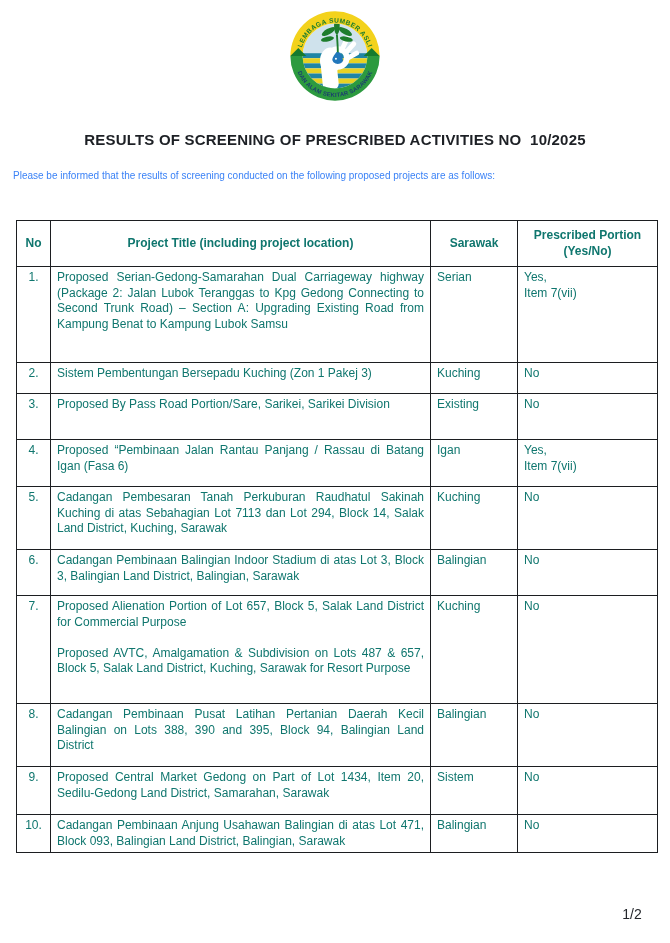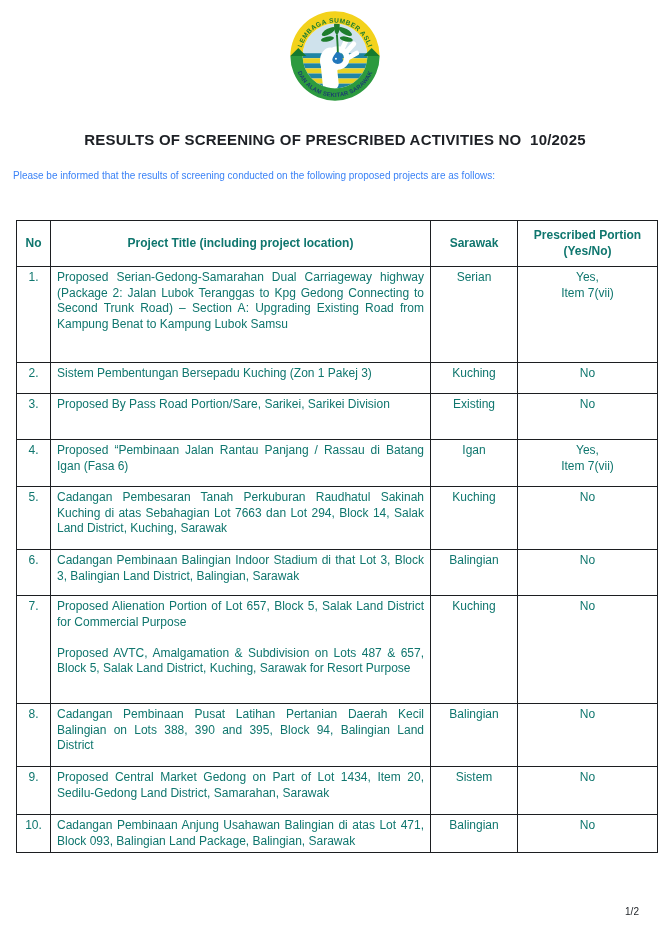--- a/index.html
+++ b/index.html
@@ -31,38 +31,38 @@
     border:1.5px solid #1c1e21;overflow:hidden;
   }
   table.screening th{
     vertical-align:middle;text-align:center;font-weight:bold;
     white-space:pre-line;padding:3px 4px;
   }
   table.screening thead tr{height:46px;}
   table.screening td{vertical-align:top;padding:3px 6px;}
   td.c-no{text-align:center;padding-left:2px;padding-right:2px;}
   td.c-title{text-align:justify;white-space:pre-line;}
-  td.c-loc{text-align:center;}
-  td.c-act{text-align:center;white-space:pre-line;}
+  td.c-loc{}
+  td.c-act{white-space:pre-line;}
 
   tbody tr:nth-child(1){height:96px;}
   tbody tr:nth-child(2){height:31px;}
   tbody tr:nth-child(3){height:46px;}
   tbody tr:nth-child(4){height:47px;}
   tbody tr:nth-child(5){height:63px;}
   tbody tr:nth-child(6){height:46px;}
   tbody tr:nth-child(7){height:108px;}
   tbody tr:nth-child(8){height:63px;}
   tbody tr:nth-child(9){height:48px;}
   tbody tr:nth-child(10){height:33px;}
   tbody tr:nth-child(11){height:46px;}
 
   .page-number{
     position:absolute;left:610px;top:906px;width:44px;
-    font-size:10px;color:#24272c;text-align:center;
+    font-size:14px;color:#24272c;text-align:center;
   }
 </style>
 </head>
 <body>
 
 <div class="page">
 
   <div class="logo-wrap">
     <svg viewBox="0 0 100 100" width="94" height="94">
       <defs>
@@ -162,27 +162,27 @@
       </tr>
       <tr>
         <td class="c-no">4.</td>
         <td class="c-title">Proposed “Pembinaan Jalan Rantau Panjang / Rassau di Batang Igan (Fasa 6)</td>
         <td class="c-loc">Igan</td>
         <td class="c-act">Yes,
 Item 7(vii)</td>
       </tr>
       <tr>
         <td class="c-no">5.</td>
-        <td class="c-title">Cadangan Pembesaran Tanah Perkuburan Raudhatul Sakinah Kuching di atas Sebahagian Lot 7663 dan Lot 294, Block 14, Salak Land District, Kuching, Sarawak</td>
+        <td class="c-title">Cadangan Pembesaran Tanah Perkuburan Raudhatul Sakinah Kuching di atas Sebahagian Lot 7113 dan Lot 294, Block 14, Salak Land District, Kuching, Sarawak</td>
         <td class="c-loc">Kuching</td>
         <td class="c-act">No</td>
       </tr>
       <tr>
         <td class="c-no">6.</td>
-        <td class="c-title">Cadangan Pembinaan Balingian Indoor Stadium di that Lot 3, Block 3, Balingian Land District, Balingian, Sarawak</td>
+        <td class="c-title">Cadangan Pembinaan Balingian Indoor Stadium di atas Lot 3, Block 3, Balingian Land District, Balingian, Sarawak</td>
         <td class="c-loc">Balingian</td>
         <td class="c-act">No</td>
       </tr>
       <tr>
         <td class="c-no">7.</td>
         <td class="c-title">Proposed Alienation Portion of Lot 657, Block 5, Salak Land District for Commercial Purpose
 
 Proposed AVTC, Amalgamation &amp; Subdivision on Lots 487 &amp; 657, Block 5, Salak Land District, Kuching, Sarawak for Resort Purpose</td>
         <td class="c-loc">Kuching</td>
         <td class="c-act">No</td>
@@ -194,21 +194,21 @@
         <td class="c-act">No</td>
       </tr>
       <tr>
         <td class="c-no">9.</td>
         <td class="c-title">Proposed Central Market Gedong on Part of Lot 1434, Item 20, Sedilu-Gedong Land District, Samarahan, Sarawak</td>
         <td class="c-loc">Sistem</td>
         <td class="c-act">No</td>
       </tr>
       <tr>
         <td class="c-no">10.</td>
-        <td class="c-title">Cadangan Pembinaan Anjung Usahawan Balingian di atas Lot 471, Block 093, Balingian Land Package, Balingian, Sarawak</td>
+        <td class="c-title">Cadangan Pembinaan Anjung Usahawan Balingian di atas Lot 471, Block 093, Balingian Land District, Balingian, Sarawak</td>
         <td class="c-loc">Balingian</td>
         <td class="c-act">No</td>
       </tr>
     </tbody>
   </table>
 
   <div class="page-number">1/2</div>
 
 </div>
 

